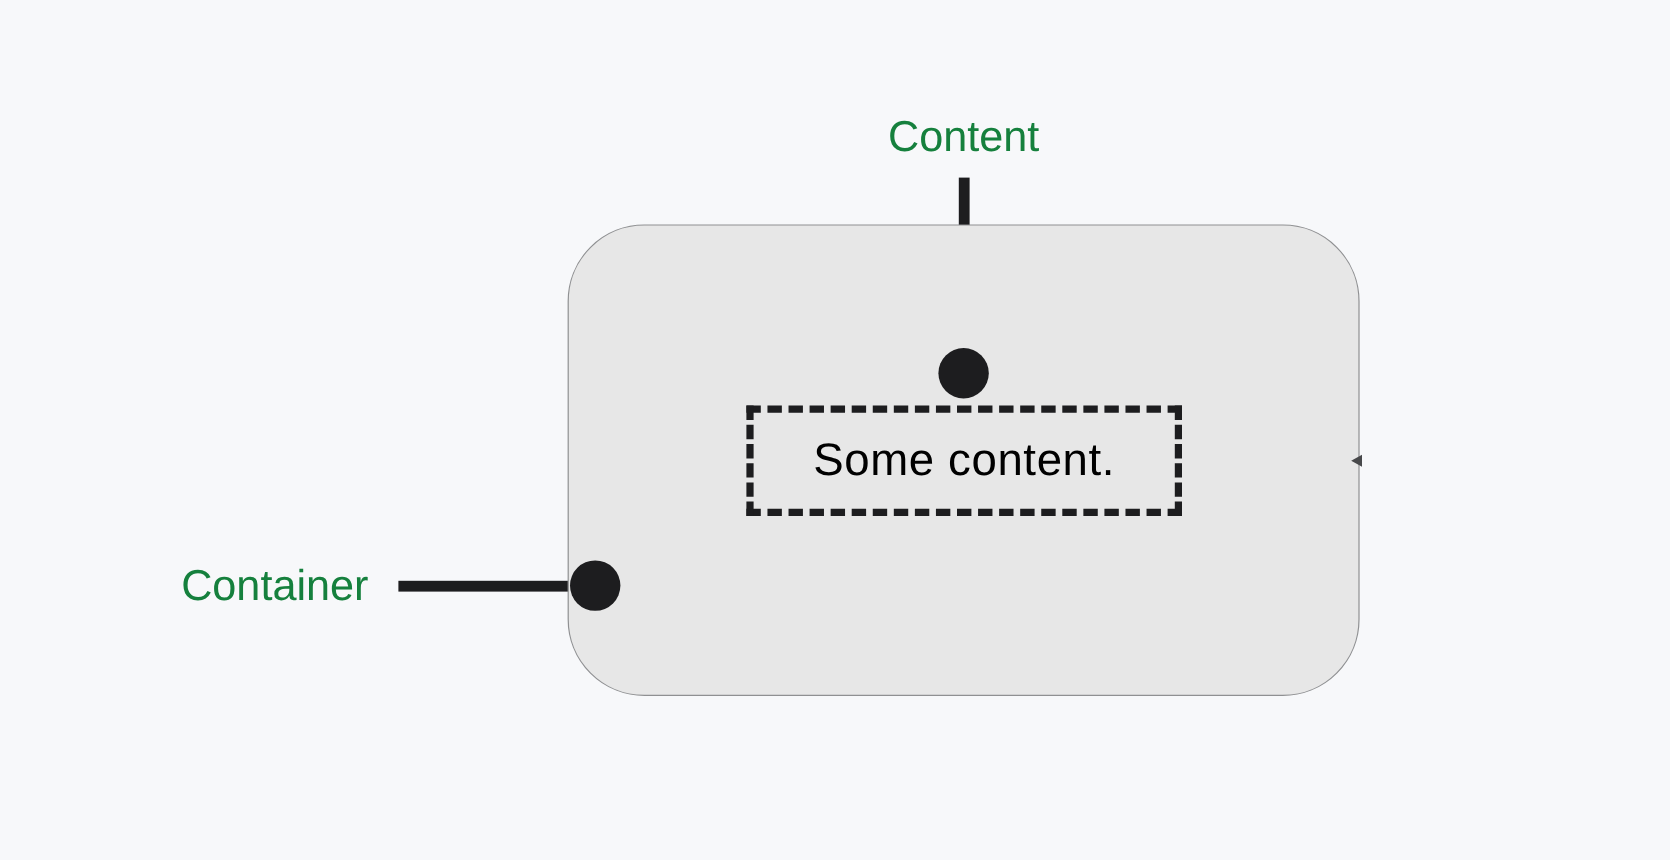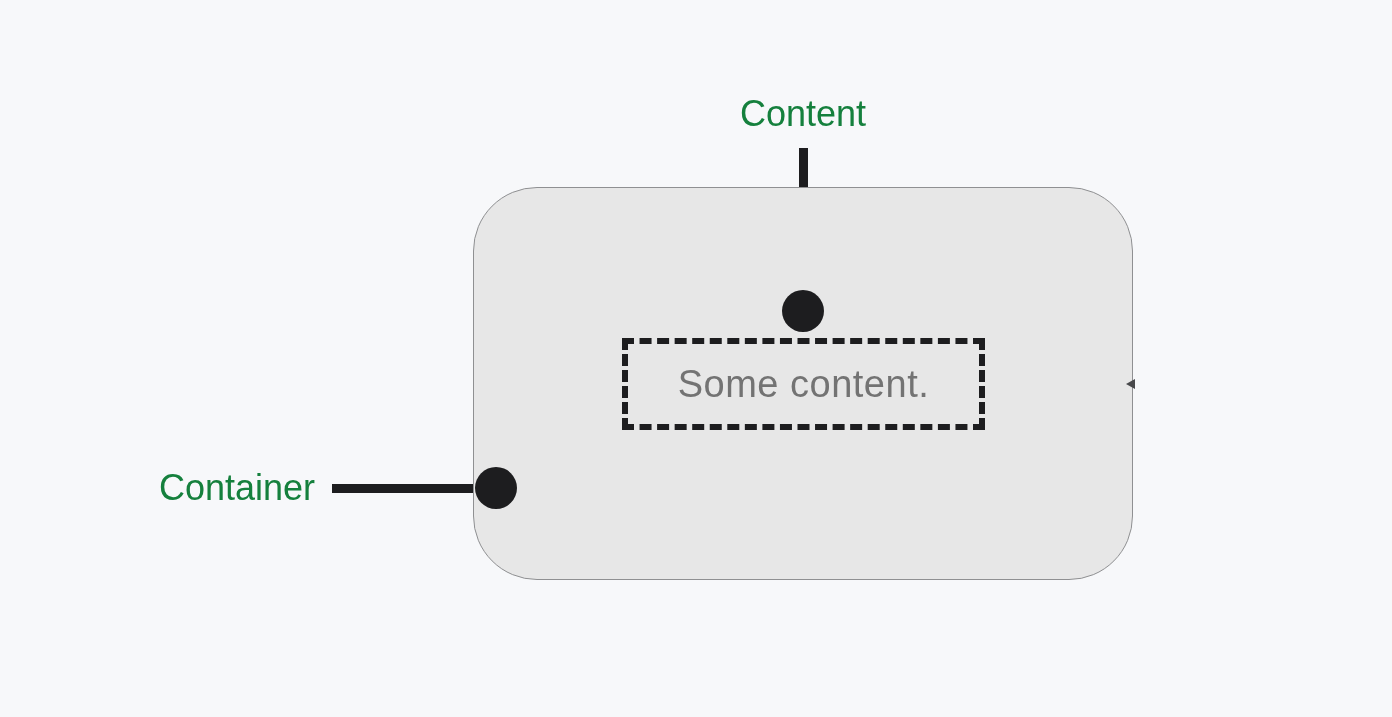--- a/index.html
+++ b/index.html
@@ -42,21 +42,21 @@
     height: 92px;
     border: 6px dashed #1d1d1f;
     box-sizing: border-box;
     display: flex;
     align-items: center;
     justify-content: center;
   }
   .content-text {
     font-size: 38px;
     line-height: 1;
-    color: #737373;
+    color: #000000;
     letter-spacing: 0.5px;
     white-space: nowrap;
   }
 
   
   .label {
     position: absolute;
     font-size: 36px;
     line-height: 40px;
     color: #15803d;
@@ -65,21 +65,21 @@
   .label-content {
     left: 733px;
     top: 94px;
     width: 140px;
     text-align: center;
   }
   .label-container {
     left: 143px;
     top: 468px;
     width: 172px;
-    text-align: right;
+    text-align: center;
   }
 
   
   .connector {
     position: absolute;
     background: #1d1d1f;
   }
   .connector-vertical {
     left: 799px;
     top: 148px;

